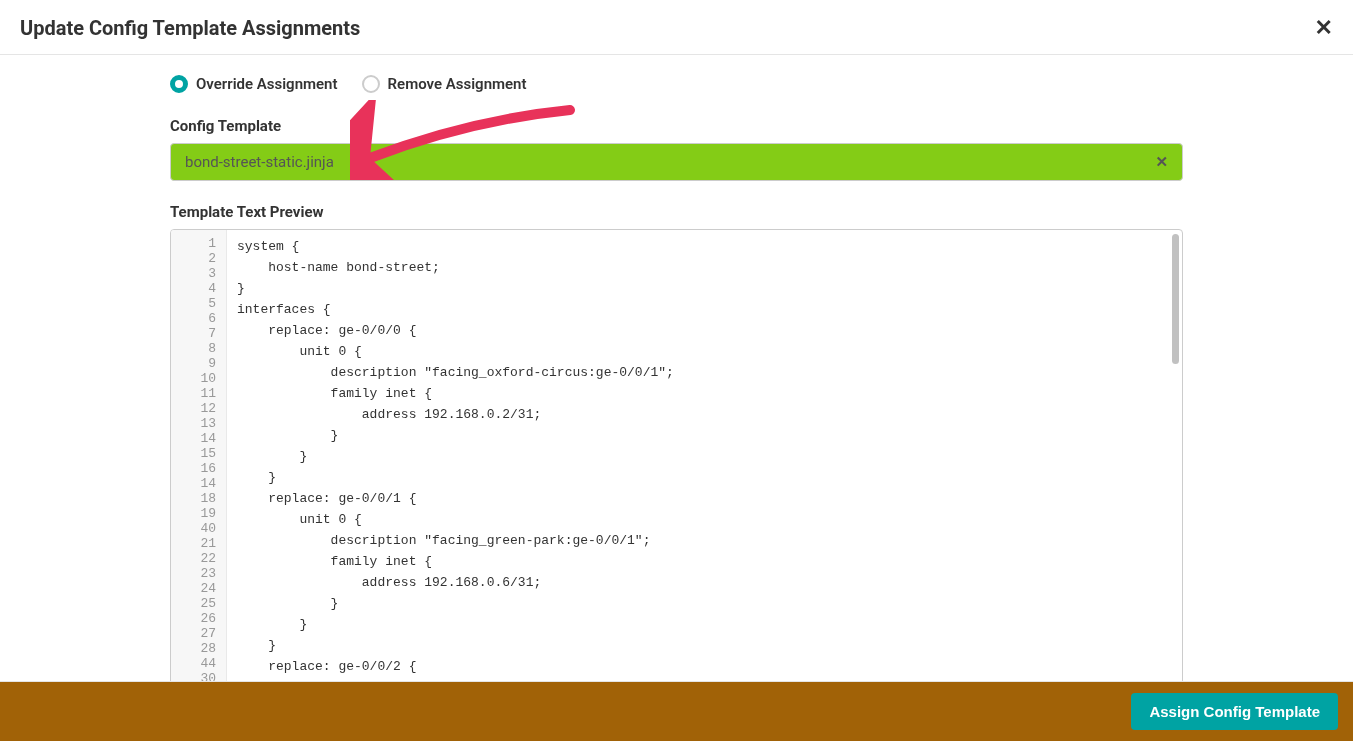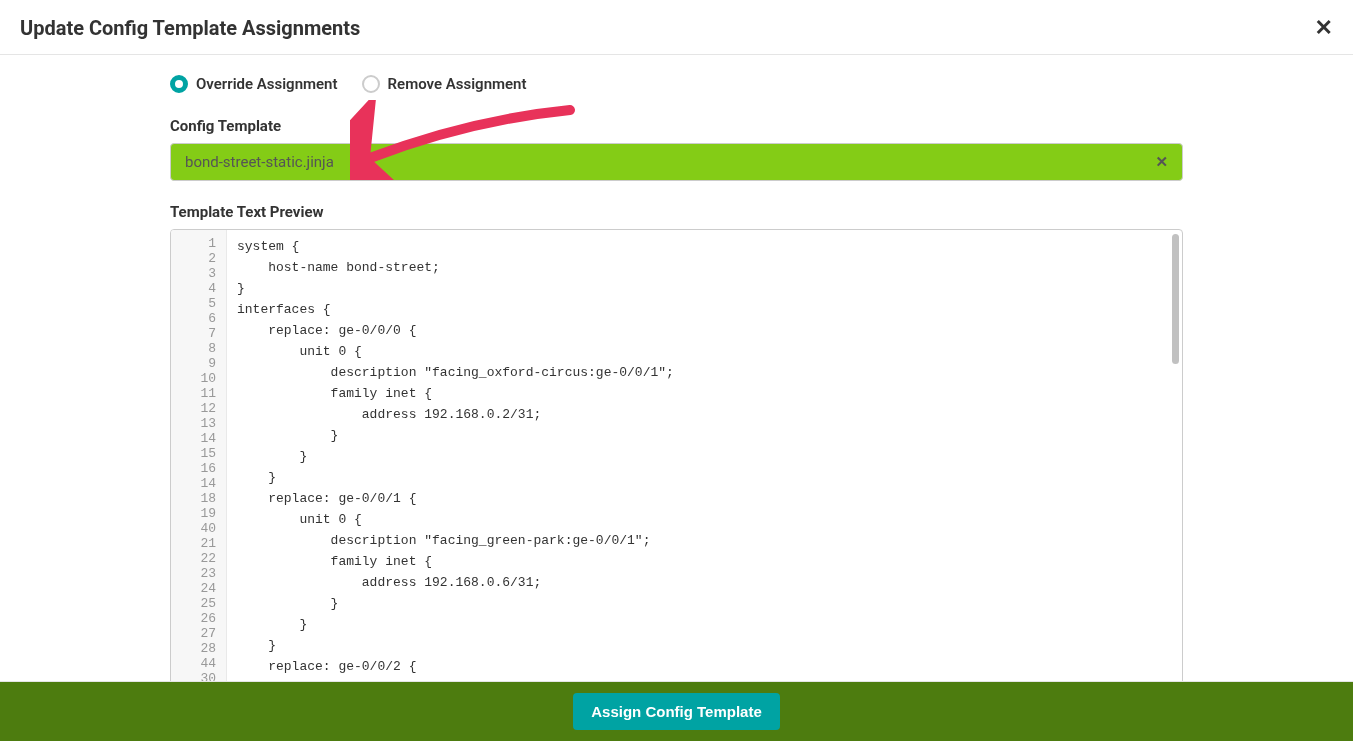--- a/index.html
+++ b/index.html
@@ -131,22 +131,22 @@
       border-radius: 4px;
     }
     .modal-footer {
       position: absolute;
       bottom: 0;
       left: 0;
       right: 0;
       border-top: 1px solid #e5e5e5;
       padding: 11px 15px;
       display: flex;
-      justify-content: center;
-      background: #4d7c0f;
+      justify-content: flex-end;
+      background: #a16207;
     }
     .assign-btn {
       background: #00a3a3;
       color: #fff;
       border: none;
       border-radius: 4px;
       padding: 10px 18px;
       font-size: 15px;
       font-weight: 600;
       cursor: pointer;

